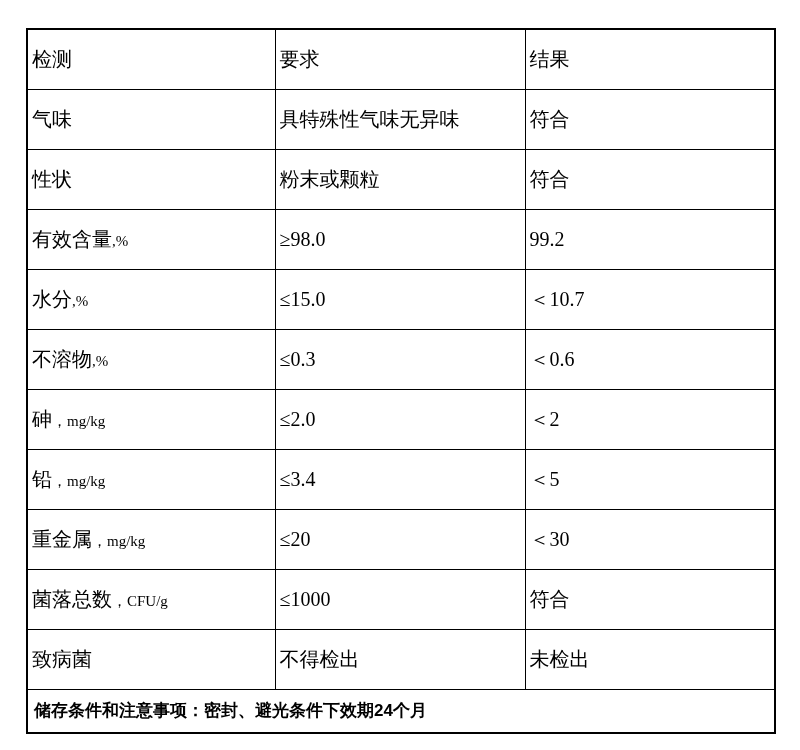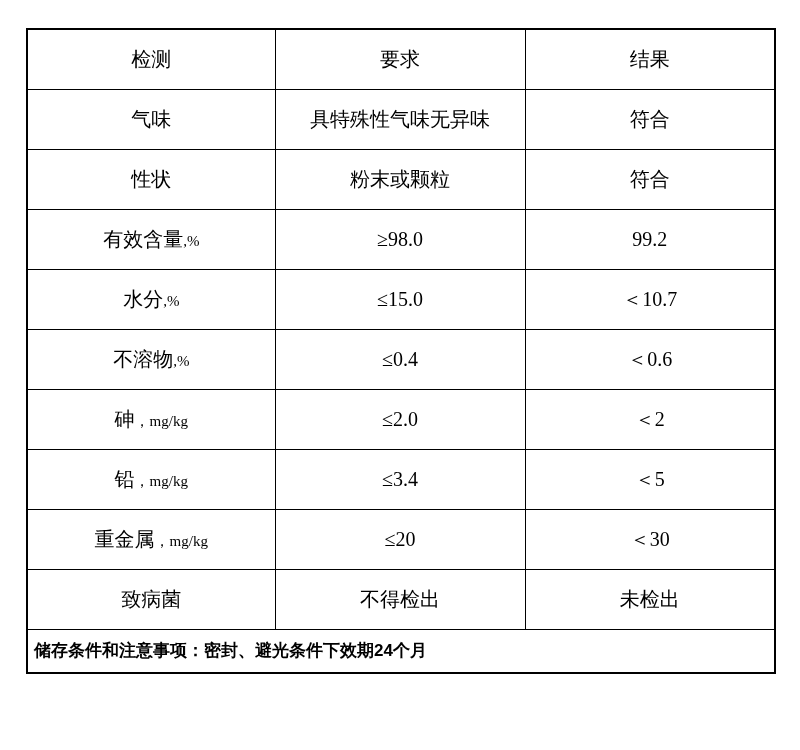--- a/index.html
+++ b/index.html
@@ -26,21 +26,21 @@
     width: 748px;
     table-layout: fixed;
     border: 2px solid #000;
   }
   table.spec col.c1 { width: 248px; }
   table.spec col.c2 { width: 250px; }
   table.spec col.c3 { width: 250px; }
 
   table.spec td {
     border: 1px solid #000;
-    text-align: center;
+    text-align: left;
     vertical-align: middle;
     height: 55px;
     padding: 2px 4px;
     font-size: 20px;
     line-height: 1.25;
     font-family: "Liberation Serif", "DejaVu Serif", serif;
   }
   table.spec tr.header td {
     font-size: 20px;
   }
@@ -106,21 +106,21 @@
             <span class="cellwrap"><span>水分</span><span class="unit">,%</span></span>
           </td>
         <td>≤15.0</td>
         <td>＜10.7</td>
       </tr>
 
       <tr>
         <td>
             <span class="cellwrap"><span>不溶物</span><span class="unit">,%</span></span>
           </td>
-        <td>≤0.4</td>
+        <td>≤0.3</td>
         <td>＜0.6</td>
       </tr>
 
       <tr>
         <td>
             <span class="cellwrap"><span>砷</span><span class="unit">，mg/kg</span></span>
           </td>
         <td>≤2.0</td>
         <td>＜2</td>
       </tr>
@@ -134,20 +134,27 @@
       </tr>
 
       <tr>
         <td>
             <span class="cellwrap"><span>重金属</span><span class="unit">，mg/kg</span></span>
           </td>
         <td>≤20</td>
         <td>＜30</td>
       </tr>
 
+      <tr>
+        <td>
+            <span class="cellwrap"><span>菌落总数</span><span class="unit">，CFU/g</span></span>
+          </td>
+        <td>≤1000</td>
+        <td>符合</td>
+      </tr>
 
       <tr>
         <td>
             <span class="cellwrap"><span>致病菌</span><span class="unit"></span></span>
           </td>
         <td>不得检出</td>
         <td>未检出</td>
       </tr>
 
       <tr class="footer">

